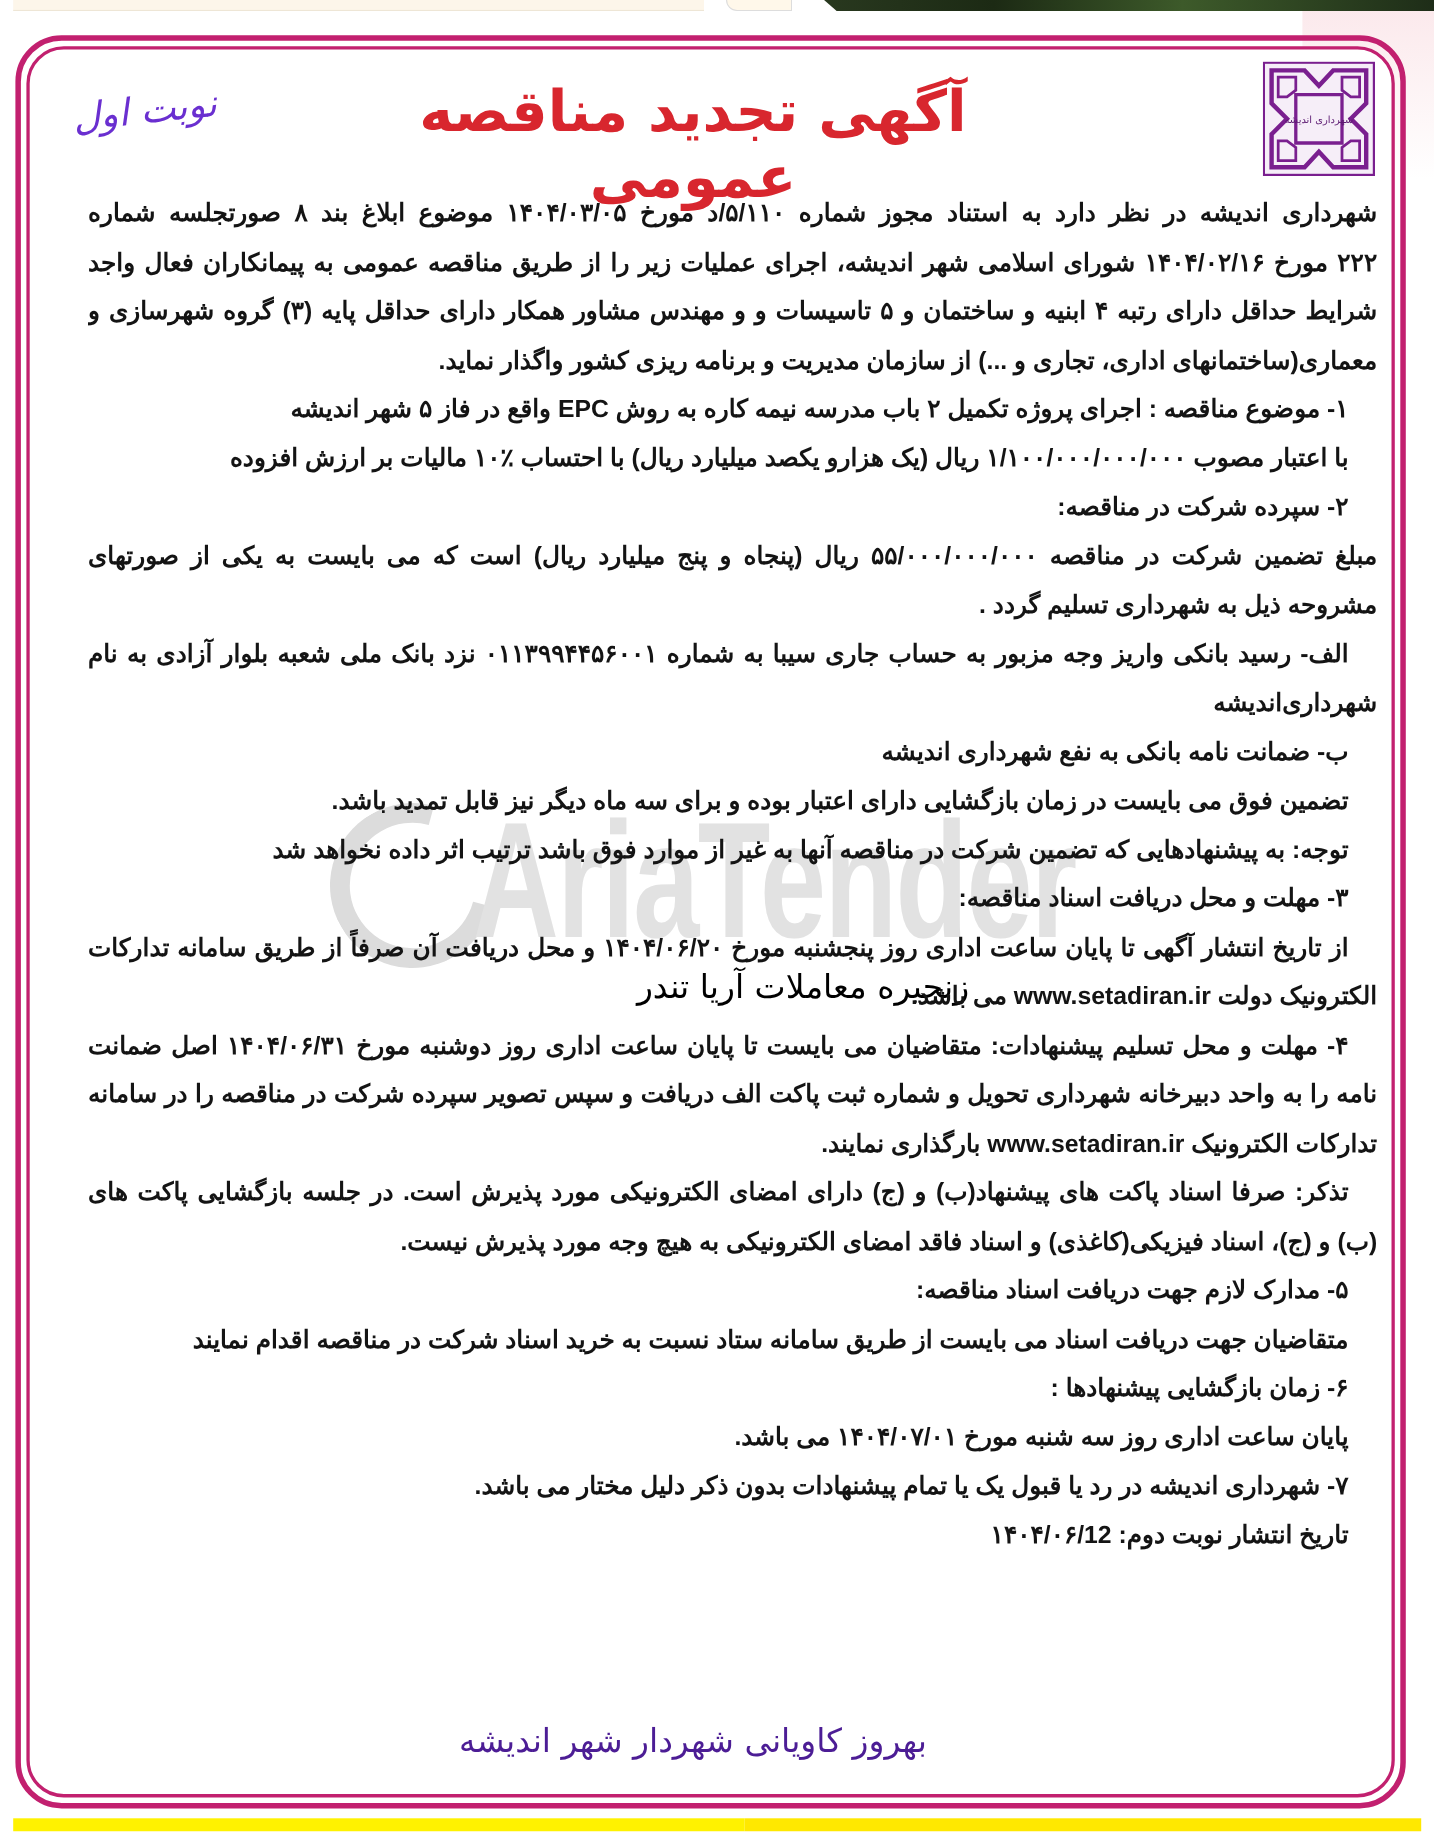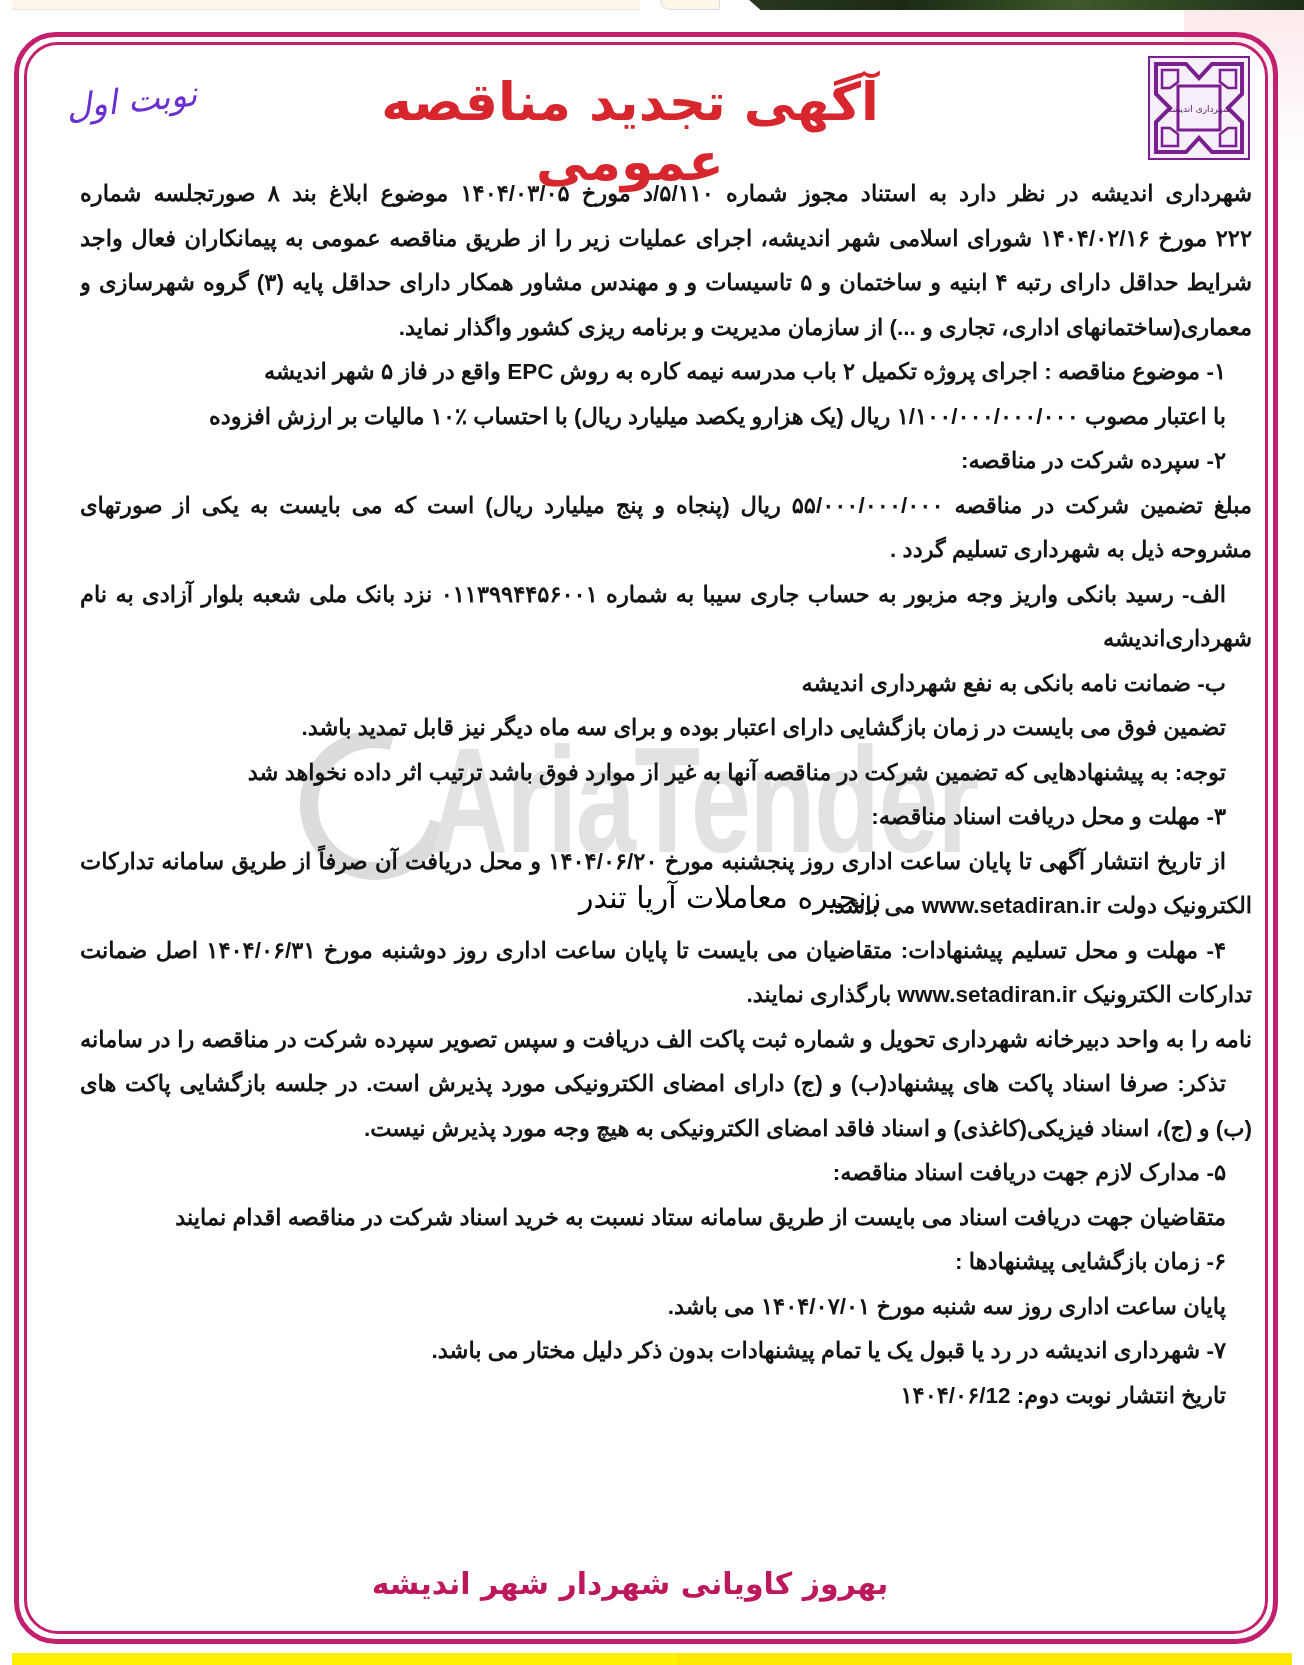--- a/index.html
+++ b/index.html
@@ -24,21 +24,21 @@
   
   .watermark { position: absolute; left: 300px; top: 720px; width: 760px; height: 210px; pointer-events: none; }
   .wm-ring { position: absolute; left: 0; top: 10px; width: 150px; height: 150px; border: 18px solid #dcdcdc; border-radius: 50%; border-right-color: transparent; transform: rotate(-30deg); }
   .wm-text { position: absolute; left: 130px; top: -6px; font-family: "Liberation Sans", sans-serif; font-weight: bold; font-size: 150px; color: #e2e2e2; letter-spacing: -2px; transform: scaleX(.72); transform-origin: left top; }
   .wm-sub { position: absolute; left: 150px; top: 160px; width: 560px; direction: rtl; text-align: center; font-size: 30px; color: #000000; letter-spacing: 8px; }
 
   
   .content { position: absolute; left: 56px; top: 172px; width: 1196px; direction: rtl; text-align: right; font-family: "Liberation Sans", sans-serif; font-weight: bold; color: #141414; font-size: 22.5px; }
   .line { height: 44.5px; line-height: 44.5px; white-space: nowrap; overflow: hidden; }
   .just { text-align: justify; text-align-last: justify; margin-left: 24px; }
-  .sign { position: absolute; left: 300px; top: 1566px; width: 660px; direction: rtl; text-align: center; font-family: "DejaVu Sans", sans-serif; font-weight: bold; font-size: 30px; color: #be185d; }
+  .sign { position: absolute; left: 300px; top: 1566px; width: 660px; direction: rtl; text-align: center; font-family: "DejaVu Sans", sans-serif; font-weight: normal; font-size: 30px; color: #4c1d95; }
 
   
   .yellow-left { position: absolute; left: 12px; top: 1653px; width: 665px; height: 12px; background: #fff200; }
   .yellow-right { position: absolute; left: 677px; top: 1653px; width: 615px; height: 12px; background: #ffe800; }
 </style>
 </head>
 <body>
 
 <div class="top-strip-left"></div>
 <div class="top-strip-tab"></div>
@@ -92,22 +92,22 @@
 
   <div class="line" style="padding-right:26px">ب- ضمانت نامه بانکی به نفع شهرداری اندیشه</div>
   <div class="line" style="padding-right:26px">تضمین فوق می بایست در زمان بازگشایی دارای اعتبار بوده و برای سه ماه دیگر نیز قابل تمدید باشد.</div>
   <div class="line" style="padding-right:26px">توجه: به پیشنهادهایی که تضمین شرکت در مناقصه آنها به غیر از موارد فوق باشد ترتیب اثر داده نخواهد شد</div>
 
   <div class="line" style="padding-right:26px">۳- مهلت و محل دریافت اسناد مناقصه:</div>
   <div class="line just" style="padding-right:26px">از تاریخ انتشار آگهی تا پایان ساعت اداری روز پنجشنبه مورخ ۱۴۰۴/۰۶/۲۰ و محل دریافت آن صرفاً از طریق سامانه تدارکات</div>
   <div class="line">الکترونیک دولت www.setadiran.ir می باشد.</div>
 
   <div class="line just" style="padding-right:26px">۴- مهلت و محل تسلیم پیشنهادات:  متقاضیان می بایست تا پایان ساعت اداری روز دوشنبه مورخ ۱۴۰۴/۰۶/۳۱ اصل ضمانت</div>
+  <div class="line just">نامه را به واحد دبیرخانه شهرداری تحویل و شماره ثبت پاکت الف دریافت و سپس تصویر سپرده شرکت در مناقصه را در سامانه</div>
   <div class="line">تدارکات الکترونیک www.setadiran.ir بارگذاری نمایند.</div>
-  <div class="line just">نامه را به واحد دبیرخانه شهرداری تحویل و شماره ثبت پاکت الف دریافت و سپس تصویر سپرده شرکت در مناقصه را در سامانه</div>
 
   <div class="line just" style="padding-right:26px">تذکر: صرفا اسناد پاکت های پیشنهاد(ب) و (ج) دارای امضای الکترونیکی مورد پذیرش است. در جلسه بازگشایی پاکت های</div>
   <div class="line">(ب) و (ج)، اسناد فیزیکی(کاغذی) و اسناد فاقد امضای الکترونیکی به هیچ وجه مورد پذیرش نیست.</div>
 
   <div class="line" style="padding-right:26px">۵- مدارک لازم جهت دریافت اسناد مناقصه:</div>
   <div class="line" style="padding-right:26px">متقاضیان جهت دریافت اسناد می بایست از طریق سامانه ستاد نسبت به خرید اسناد شرکت در مناقصه اقدام نمایند</div>
 
   <div class="line" style="padding-right:26px">۶- زمان بازگشایی پیشنهادها :</div>
   <div class="line" style="padding-right:26px">پایان ساعت اداری روز سه شنبه مورخ ۱۴۰۴/۰۷/۰۱ می باشد.</div>
 

